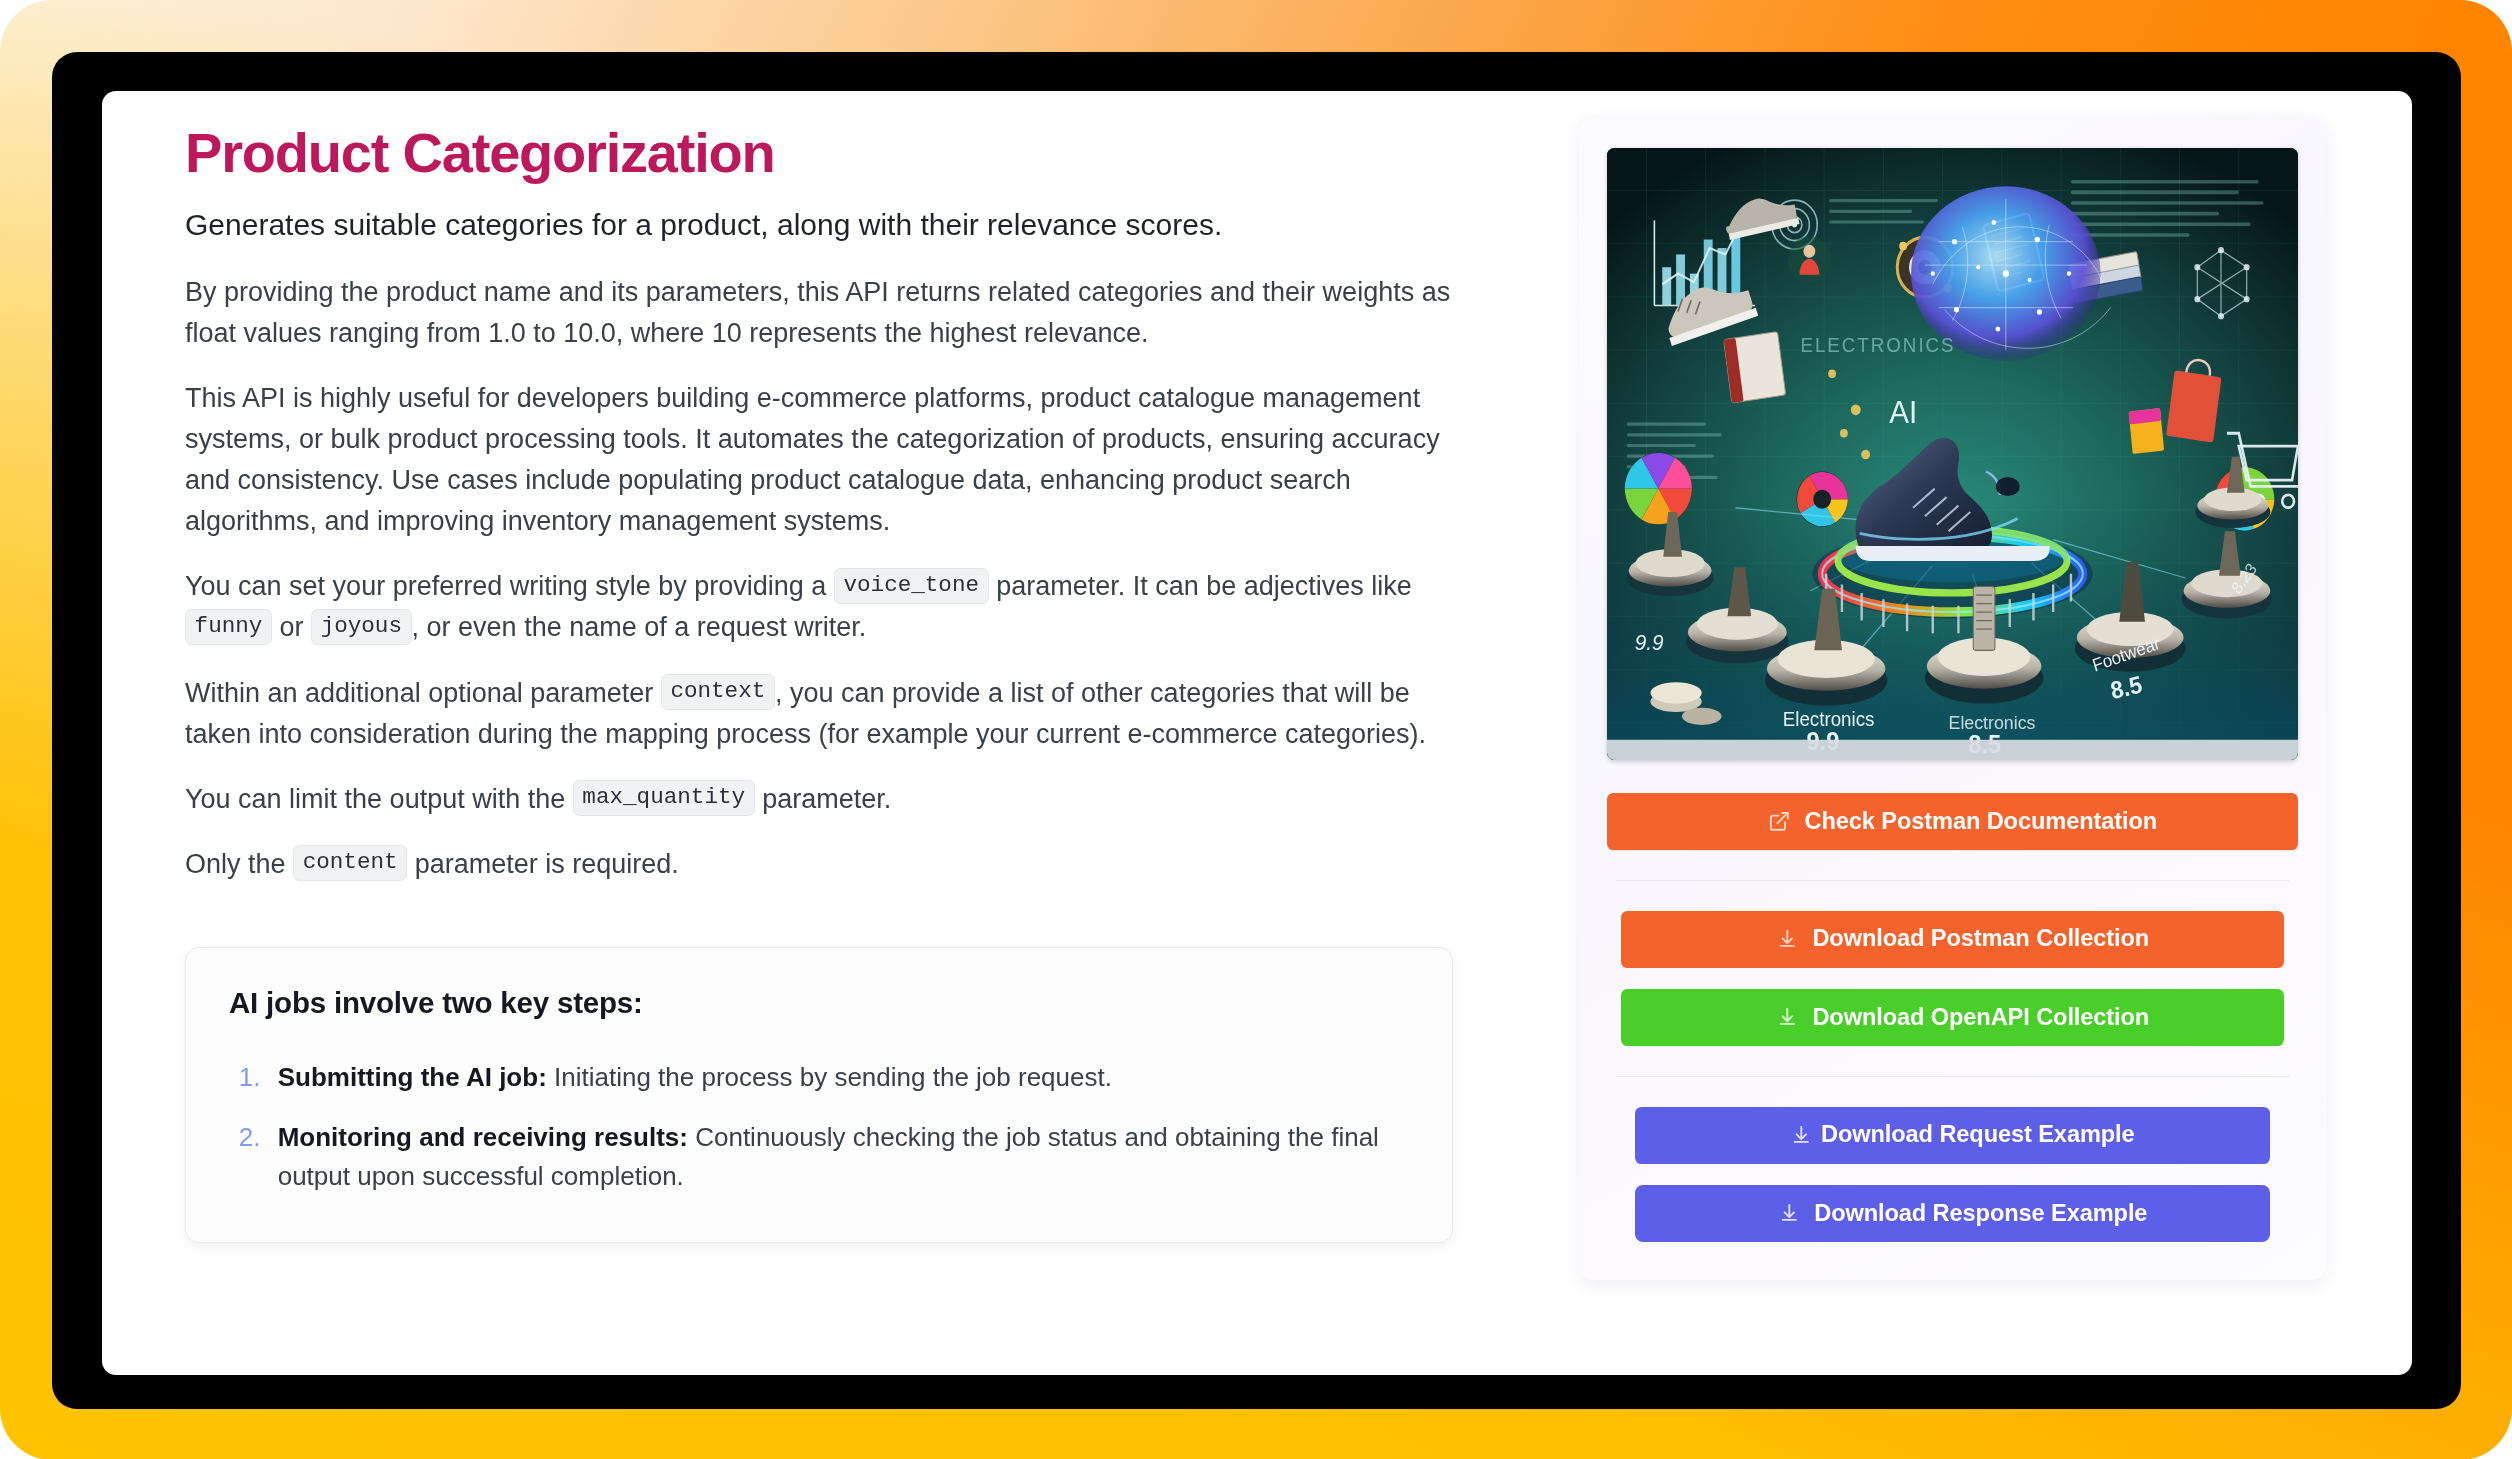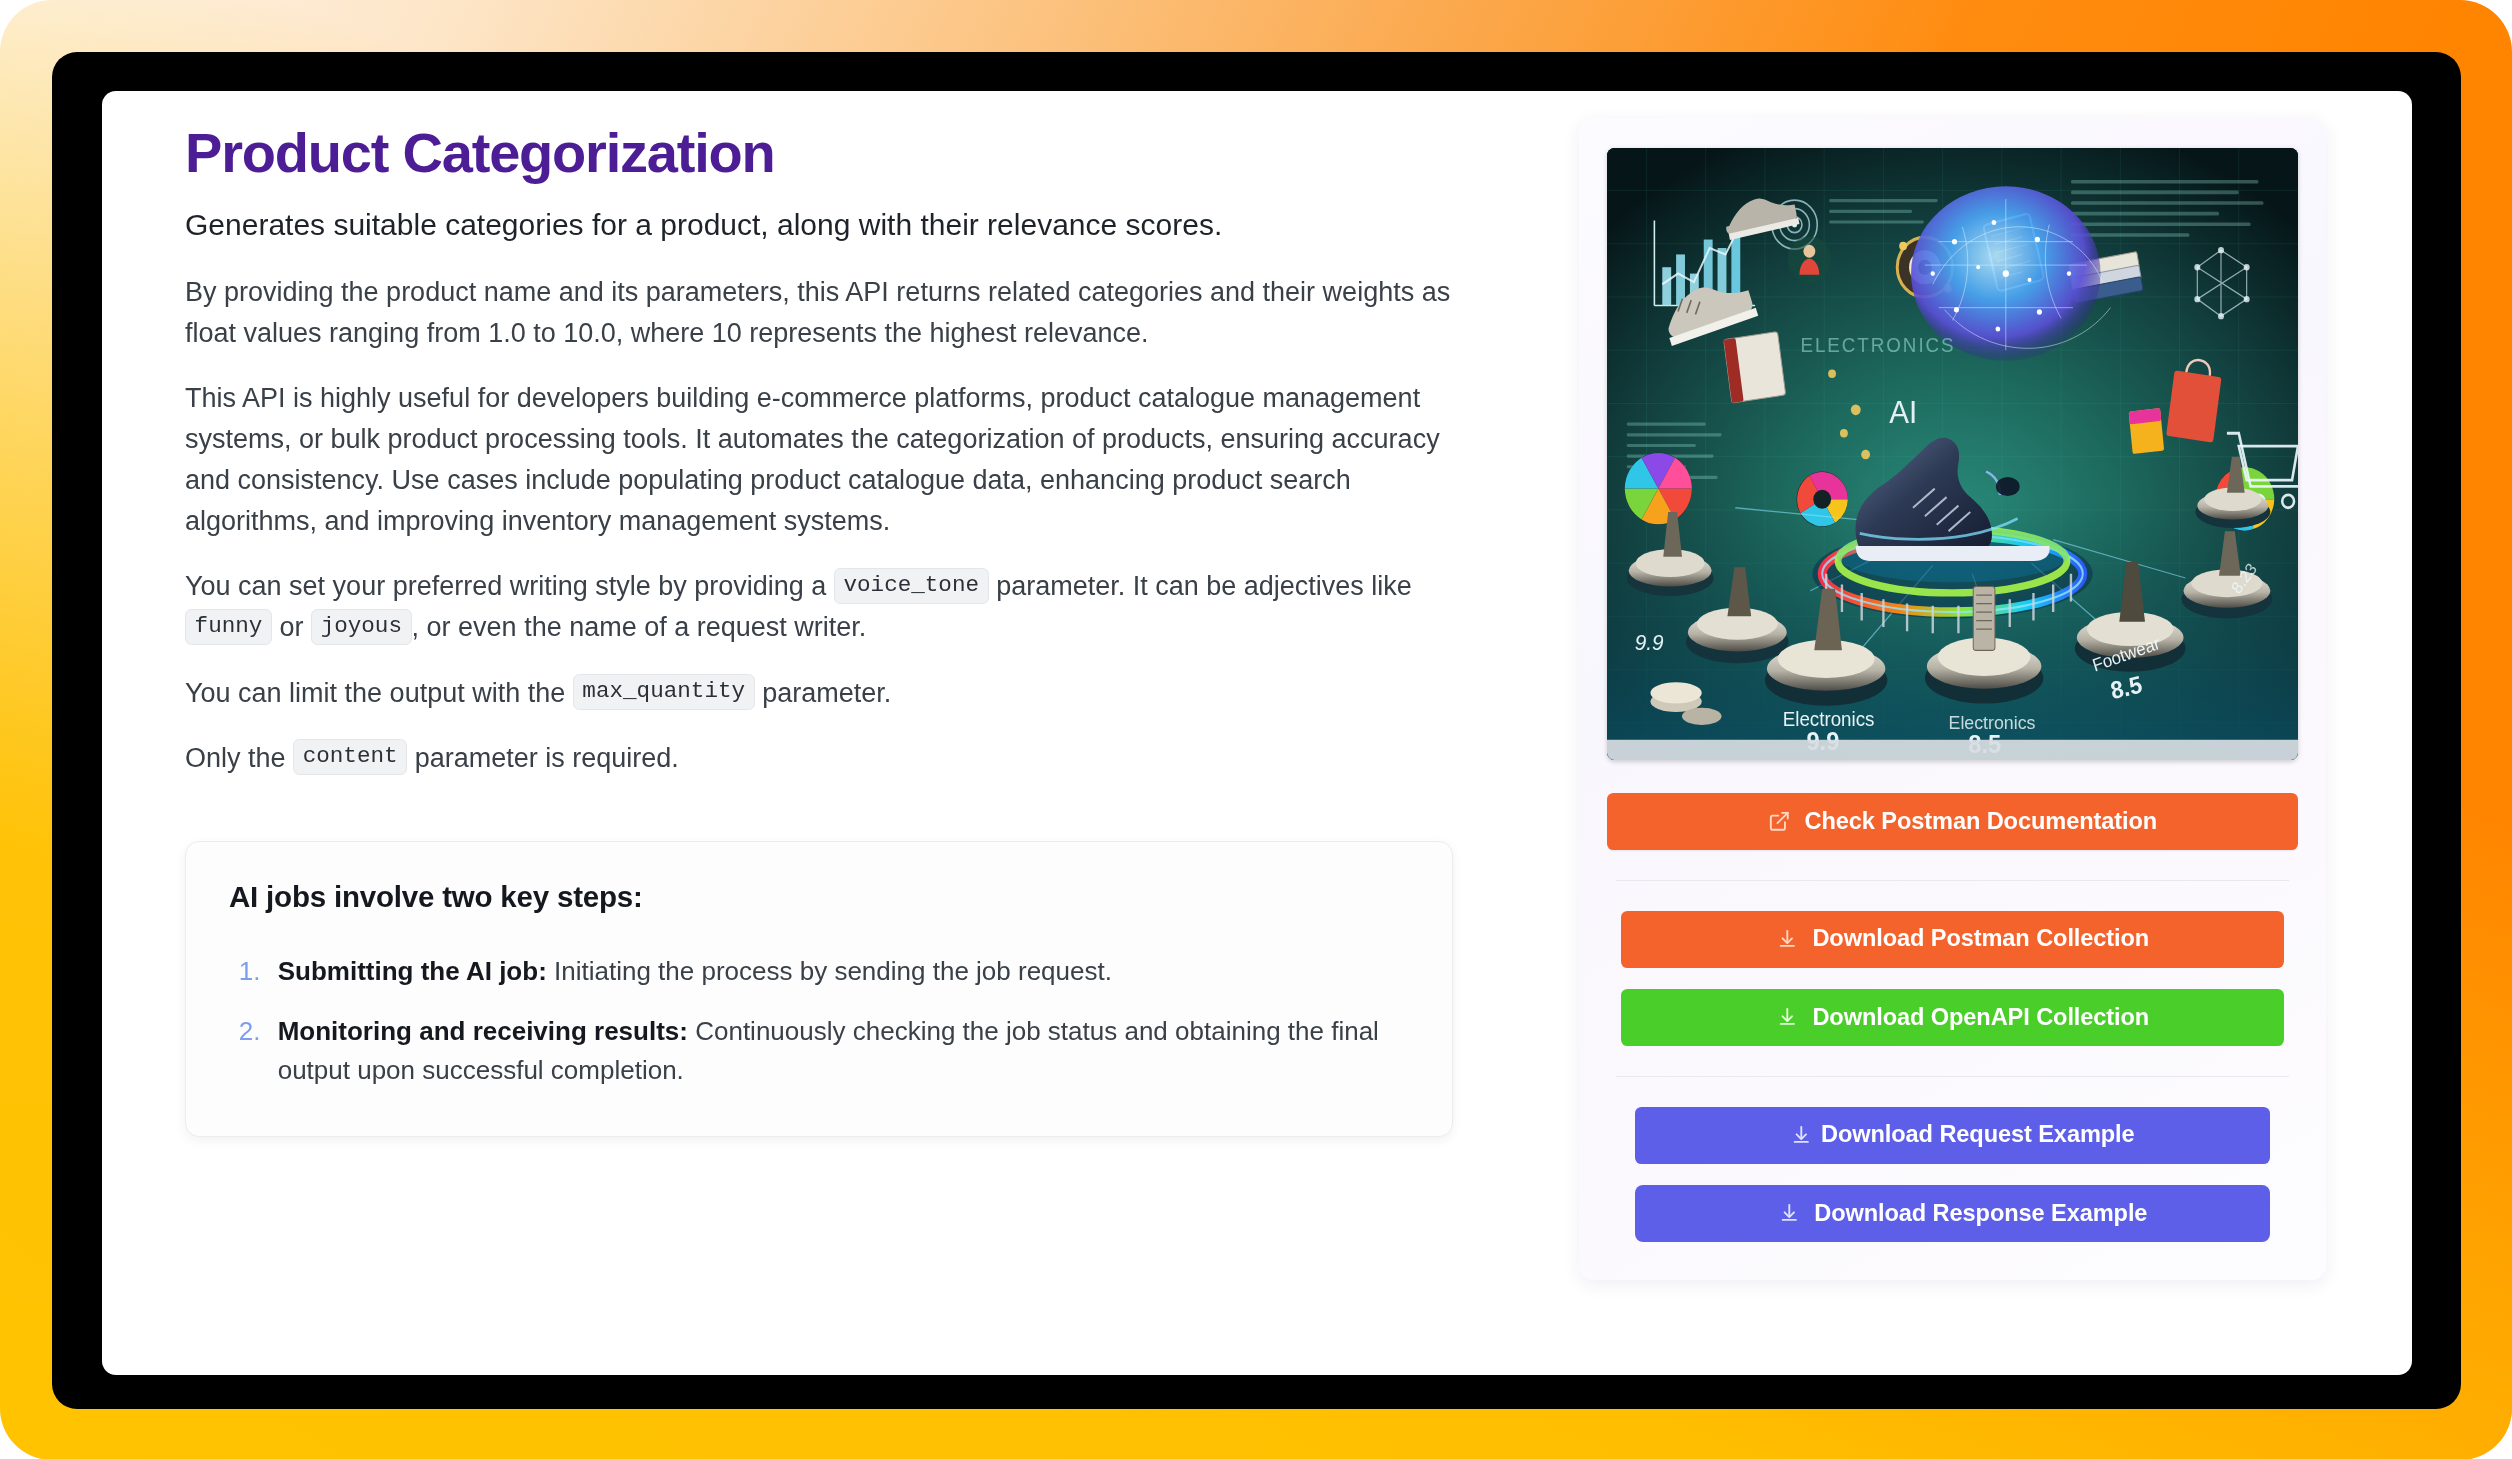--- a/index.html
+++ b/index.html
@@ -67,21 +67,21 @@
     padding:27px 48px 0 32px;
     display:flex;
     justify-content:center;
   }
 
   
   .page-title{
     font-size:56px;
     font-weight:700;
     letter-spacing:-1.2px;
-    color:#4c1d95;
+    color:#be185d;
     line-height:1.06;
     margin-bottom:21.5px;
   }
   .lede{
     font-size:30px;
     color:#1e2229;
     line-height:1.38;
     margin-bottom:27px;
     font-weight:400;
     max-width:1160px;
@@ -252,20 +252,24 @@
 
     <p class="para">
       <span>You can set your preferred writing style by providing a</span>
       <code class="chip">voice_tone</code>
       <span>parameter. It can be adjectives like</span>
       <code class="chip">funny</code>
       <span>or</span>
       <code class="chip">joyous</code><span>, or even the name of a request writer.</span>
     </p>
 
+    <p class="para">
+      <span>Within an additional optional parameter</span>
+      <code class="chip">context</code><span>, you can provide a list of other categories that will be taken into consideration during the mapping process (for example your current e-commerce categories).</span>
+    </p>
 
     <p class="para">
       <span>You can limit the output with the</span>
       <code class="chip">max_quantity</code>
       <span>parameter.</span>
     </p>
 
     <p class="para">
       <span>Only the</span>
       <code class="chip">content</code>

